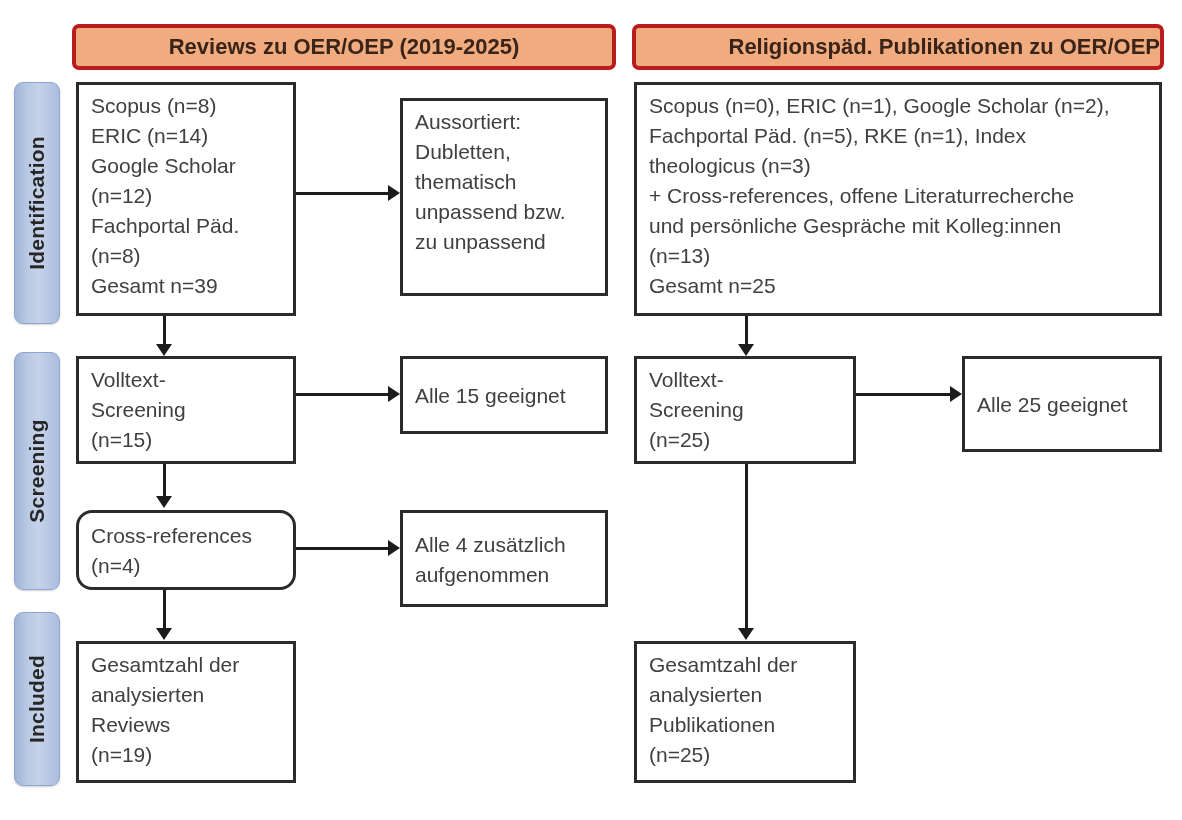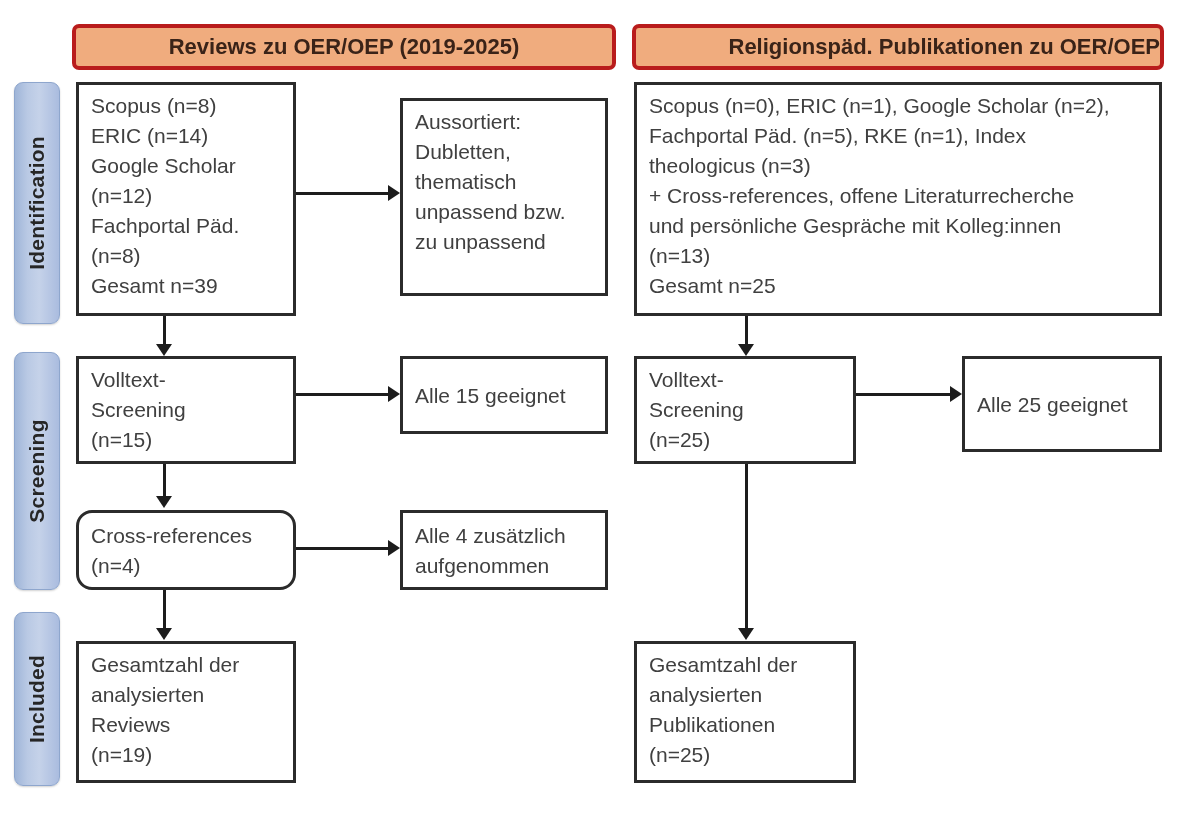--- a/index.html
+++ b/index.html
@@ -152,21 +152,21 @@
   <div class="arrow-right" style="left:388px; top:386px;"></div>
 
   <div class="vline" style="left:163px; top:464px; height:36px;"></div>
   <div class="arrow-down" style="left:156px; top:496px;"></div>
 
   <div class="box center-v" style="left:76px; top:510px; width:220px; height:80px;border-radius:16px;">
     <div class="line">Cross-references</div>
     <div class="line">(n=4)</div>
   </div>
 
-  <div class="box center-v" style="left:400px; top:510px; width:208px; height:80px;">
+  <div class="box center-v" style="left:400px; top:510px; width:208px; height:97px;">
     <div class="line">Alle 4 zusätzlich</div>
     <div class="line">aufgenommen</div>
   </div>
 
   <div class="hline" style="left:296px; top:547px; width:92px;"></div>
   <div class="arrow-right" style="left:388px; top:540px;"></div>
 
   <div class="vline" style="left:163px; top:590px; height:42px;"></div>
   <div class="arrow-down" style="left:156px; top:628px;"></div>
 

